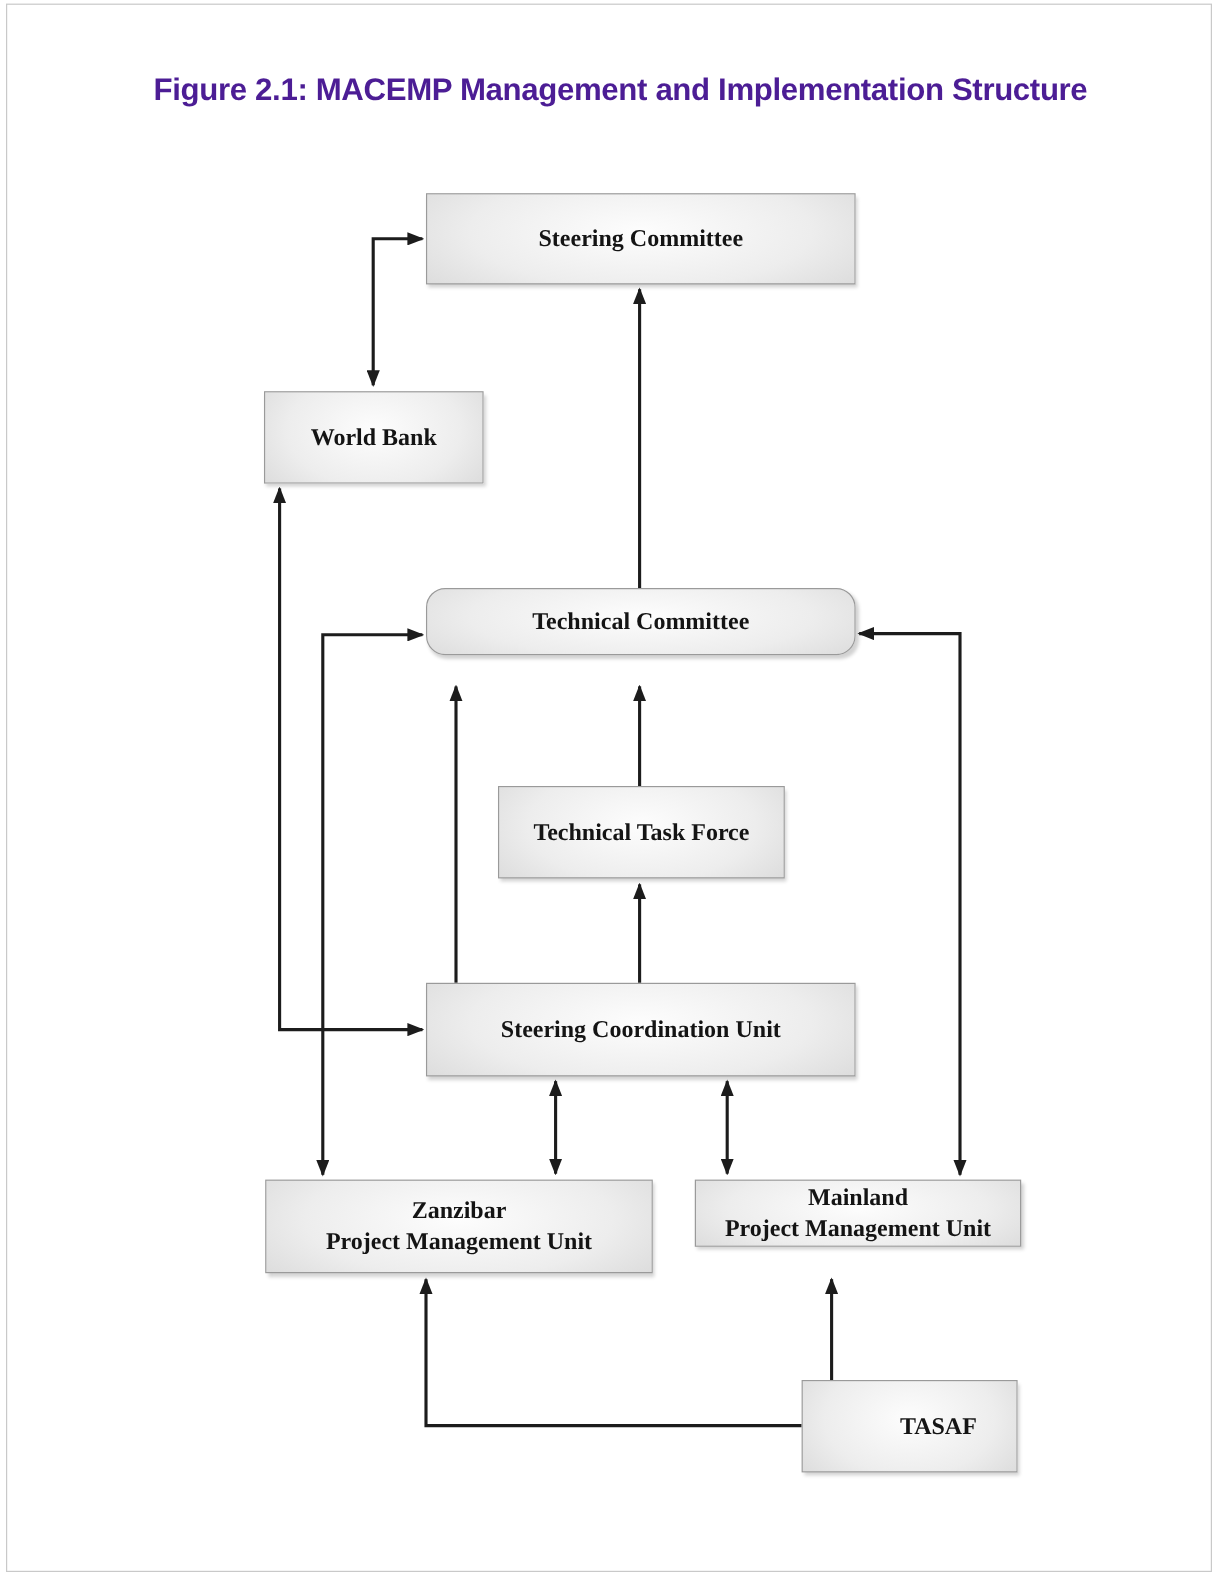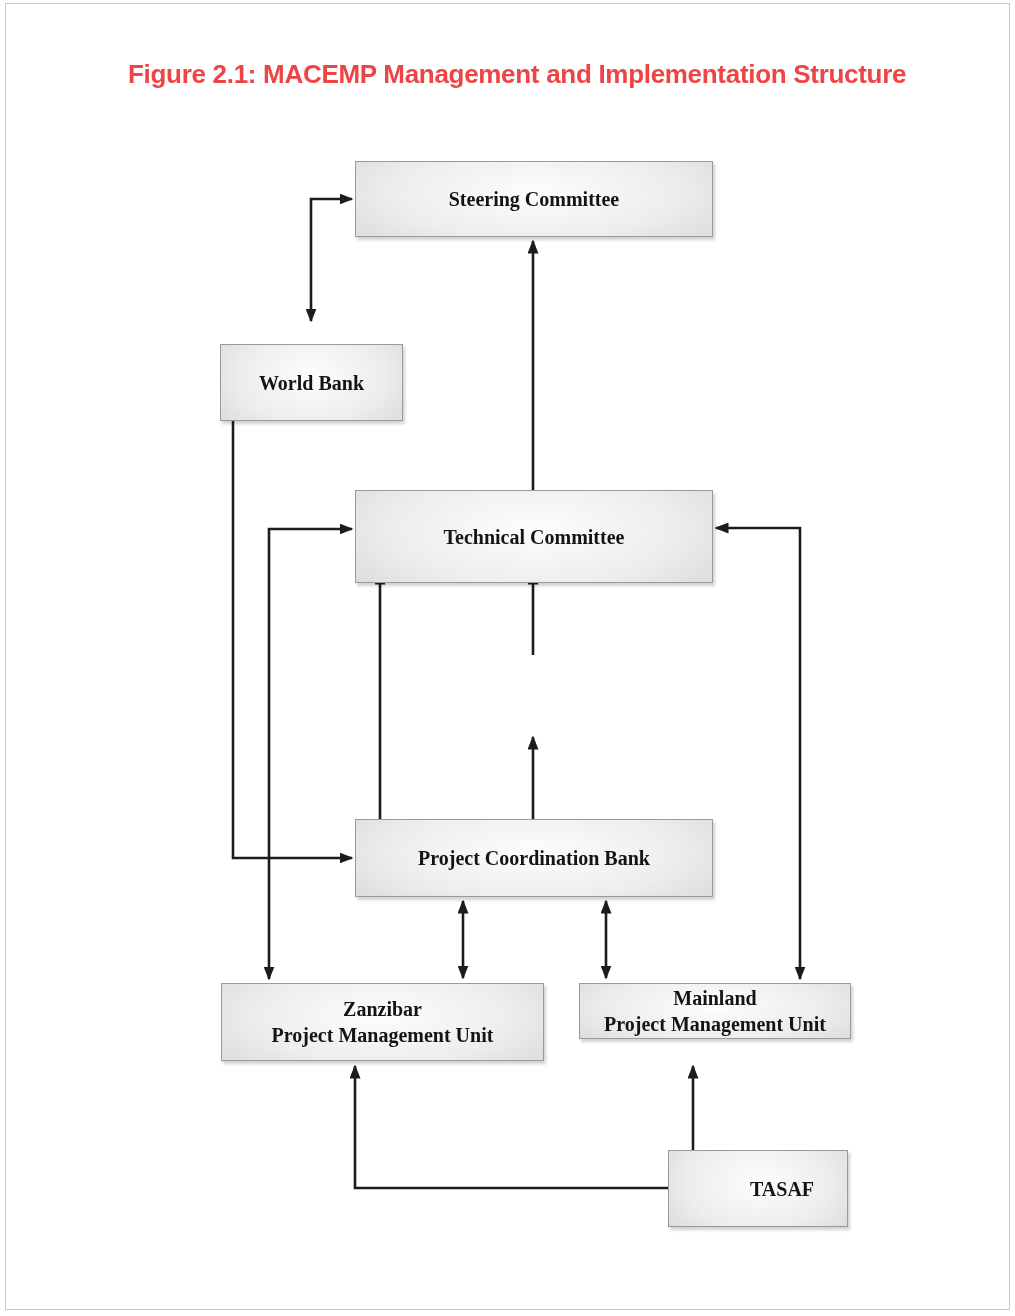--- a/index.html
+++ b/index.html
@@ -25,43 +25,43 @@
     pointer-events: none;
   }
   #figure-title {
     position: absolute;
     left: 128px;
     top: 59px;
     width: 830px;
     font-family: "Liberation Sans", sans-serif;
     font-size: 26px;
     font-weight: bold;
-    color: #ef4444;
+    color: #4c1d95;
     letter-spacing: -0.3px;
     white-space: nowrap;
   }
   .node {
     position: absolute;
     display: flex;
     flex-direction: column;
     justify-content: center;
     text-align: center;
     font-family: "Liberation Serif", "DejaVu Serif", serif;
     font-weight: bold;
     font-size: 20px;
     line-height: 26px;
     color: #141414;
     background: radial-gradient(ellipse 95% 150% at 50% 42%, #fdfdfd 0%, #ededed 42%, #cdcdcd 88%, #c3c3c3 100%);
     border: 1px solid #9a9a9a;
     box-shadow: 2px 3px 3px rgba(0,0,0,0.18);
     box-sizing: border-box;
   }
   #node-steering-committee        { left: 355px; top: 161px;  width: 358px; height: 76px; }
-  #node-world-bank                { left: 220px; top: 344px;  width: 183px; height: 77px; }
-  #node-technical-committee       { left: 355px; top: 490px;  width: 358px; height: 93px; }
+  #node-world-bank                { left: 220px; top: 326px;  width: 183px; height: 77px; }
+  #node-technical-committee       { left: 355px; top: 490px;  width: 358px; height: 56px; border-radius: 16px; }
   #node-technical-task-force      { left: 415px; top: 655px;  width: 239px; height: 77px; }
   #node-project-coordination-unit { left: 355px; top: 819px;  width: 358px; height: 78px; }
   #node-zanzibar-pmu              { left: 221px; top: 983px;  width: 323px; height: 78px; }
   #node-mainland-pmu              { left: 579px; top: 983px;  width: 272px; height: 56px; }
   #node-tasaf                     { left: 668px; top: 1150px; width: 180px; height: 77px; padding-left: 48px; }
   #connector-layer {
     position: absolute;
     left: 0;
     top: 0;
     width: 1015px;
@@ -110,23 +110,26 @@
   </div>
 
   <div class="node" id="node-world-bank">
     <span>World Bank</span>
   </div>
 
   <div class="node" id="node-technical-committee">
     <span>Technical Committee</span>
   </div>
 
+  <div class="node" id="node-technical-task-force">
+    <span>Technical Task Force</span>
+  </div>
 
   <div class="node" id="node-project-coordination-unit">
-    <span>Project Coordination Bank</span>
+    <span>Steering Coordination Unit</span>
   </div>
 
   <div class="node" id="node-zanzibar-pmu">
     <span>Zanzibar</span>
     <span>Project Management Unit</span>
   </div>
 
   <div class="node" id="node-mainland-pmu">
     <span>Mainland</span>
     <span>Project Management Unit</span>

